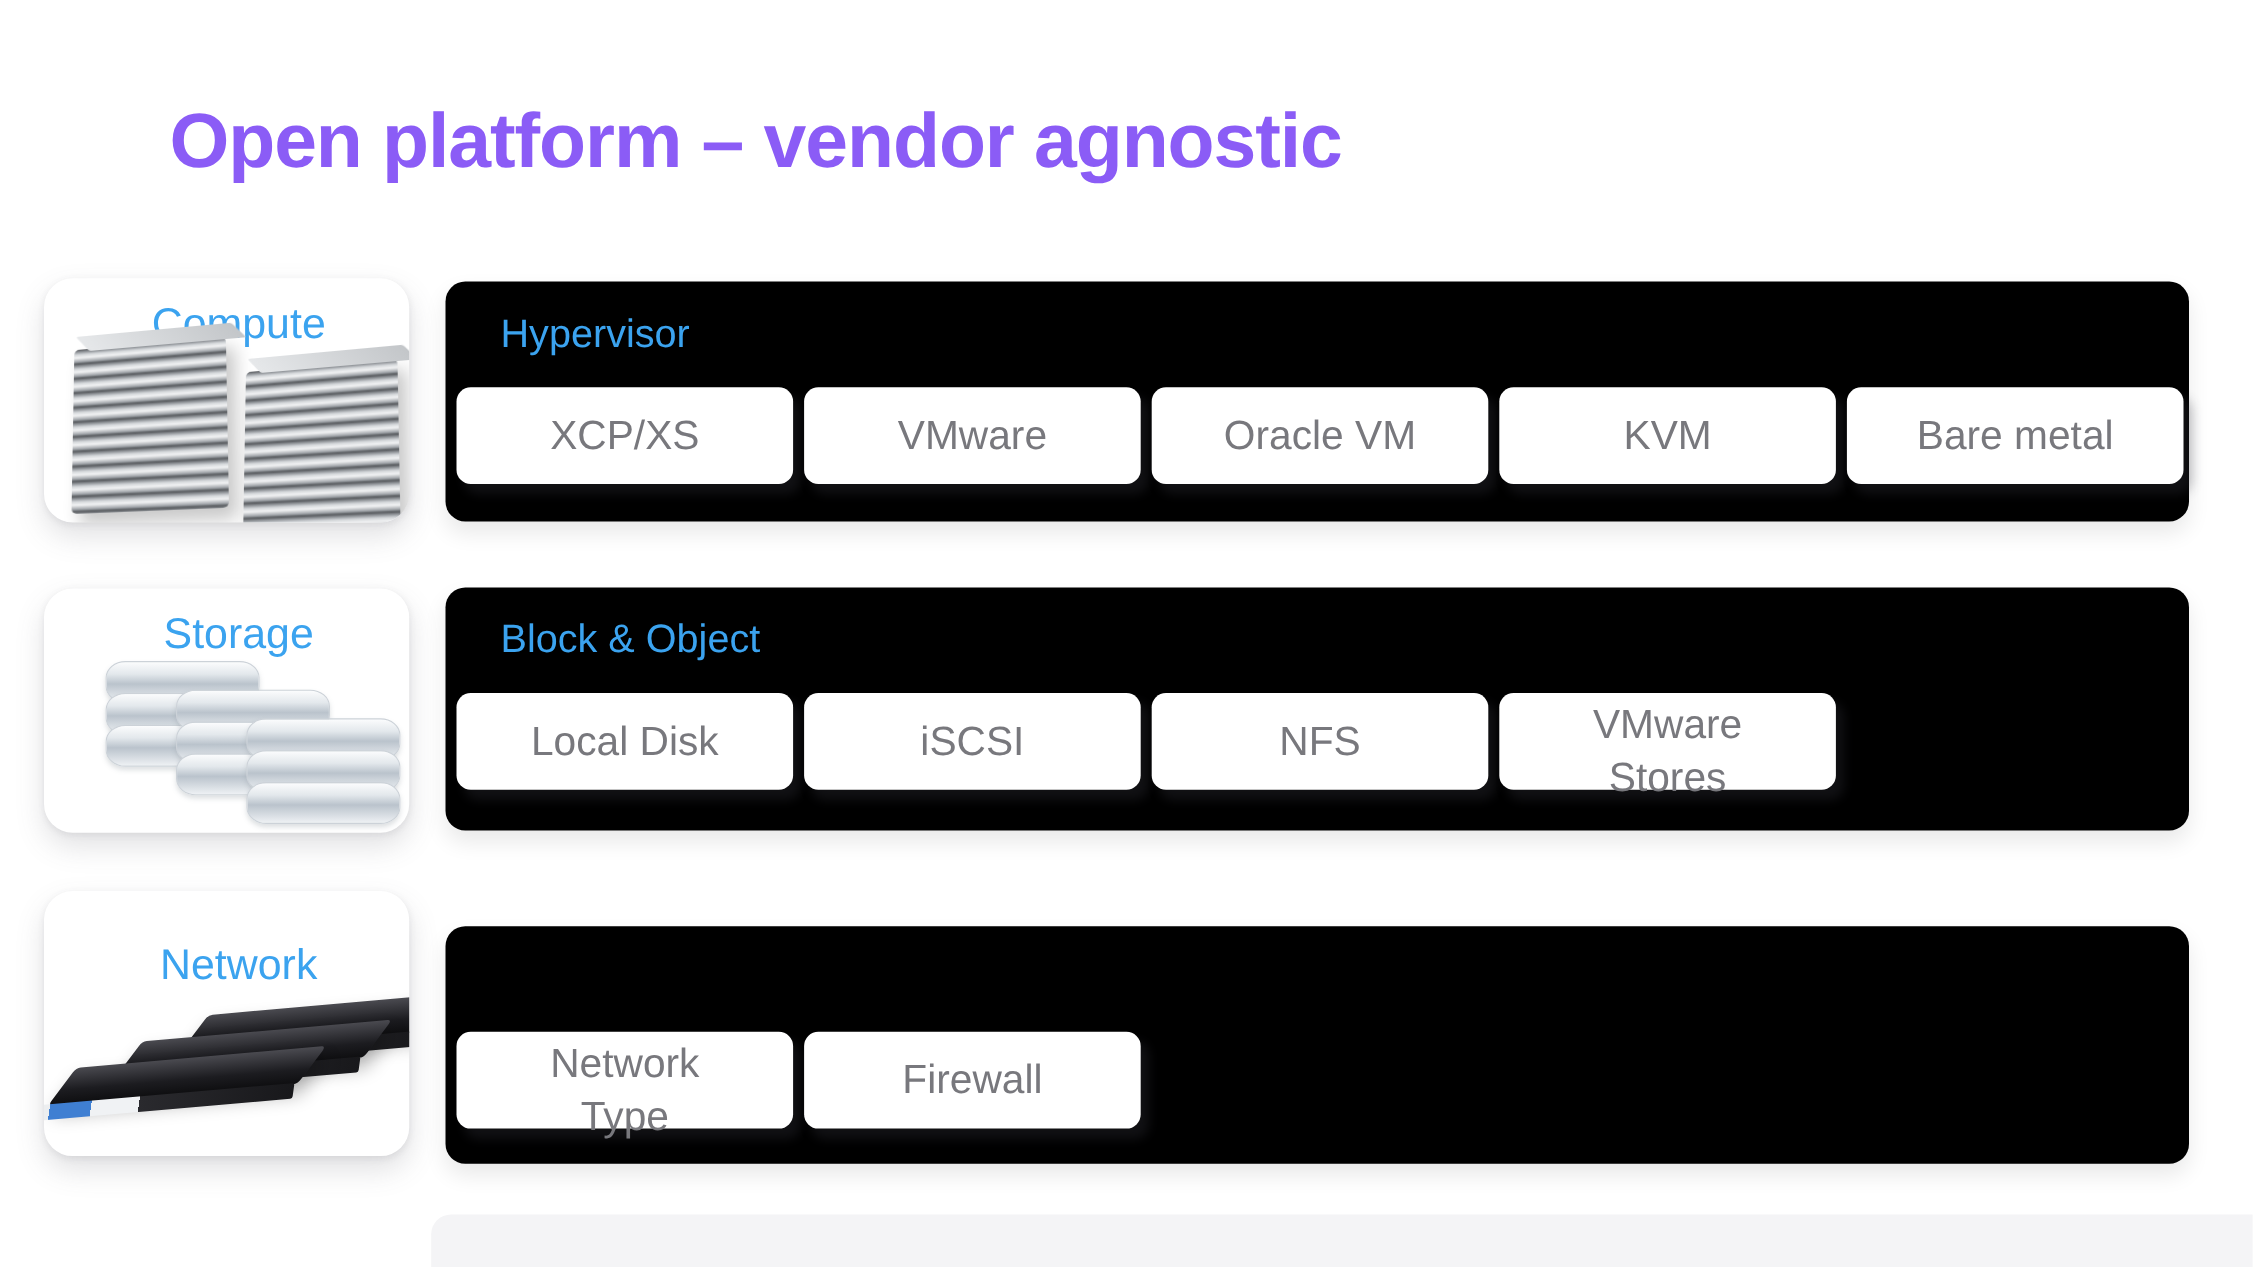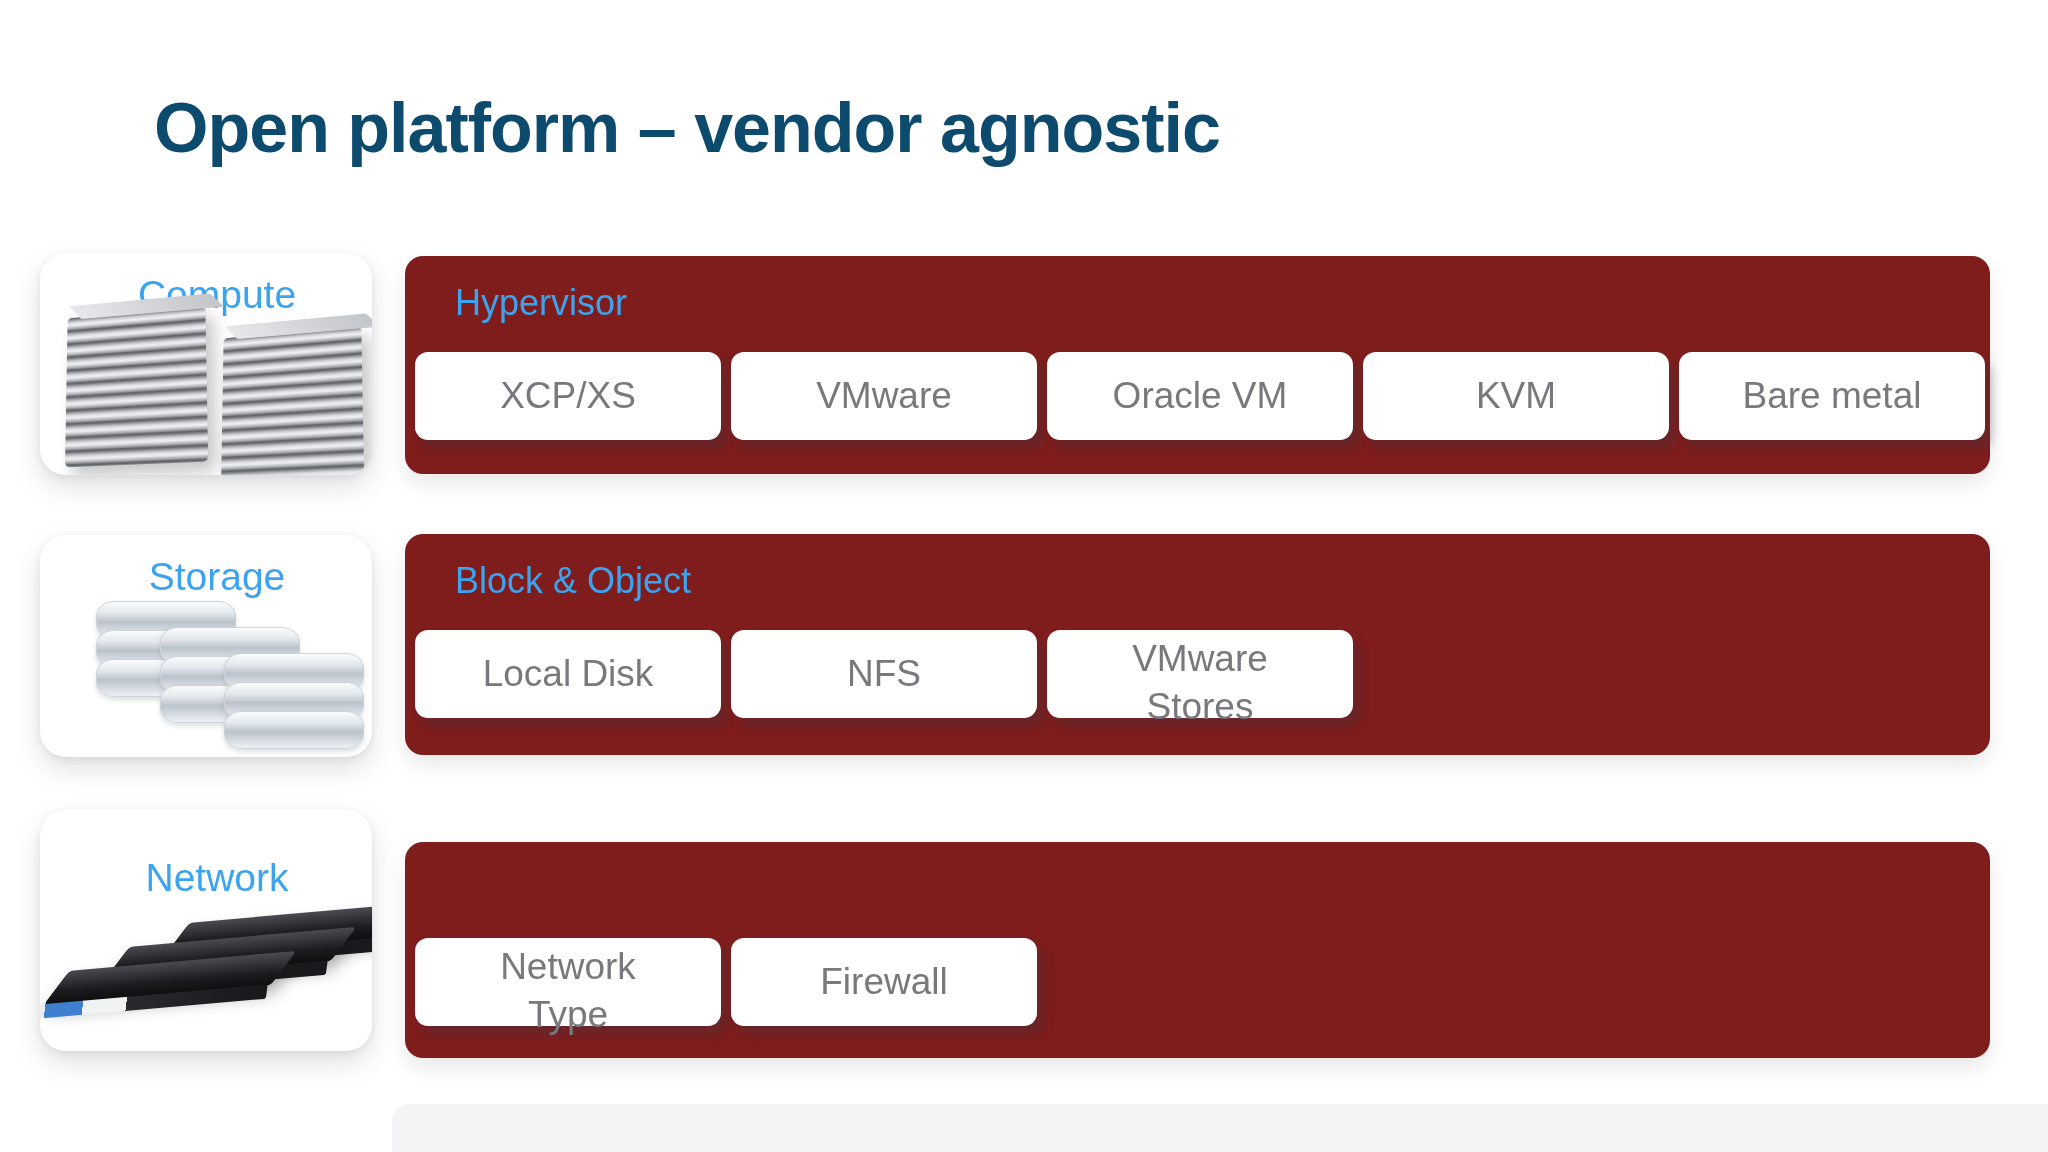--- a/index.html
+++ b/index.html
@@ -2,35 +2,35 @@
 <html><head>
 <meta charset="utf-8">
 <style>
   html,body{margin:0;padding:0;background:#ffffff;}
   .slide{
     position:relative;width:2048px;height:1152px;background:#ffffff;overflow:hidden;
     font-family:"Liberation Sans","DejaVu Sans",sans-serif;
   }
   .slide-title{
     position:absolute;left:154px;top:88px;
-    font-size:70px;font-weight:700;color:#0c4a6e;letter-spacing:-1px;
+    font-size:70px;font-weight:700;color:#8b5cf6;letter-spacing:-1px;
   }
   
   .res-card{
     position:absolute;left:40px;width:332px;background:#ffffff;
     border-radius:26px;box-shadow:0 12px 26px rgba(90,90,100,.18),0 2px 6px rgba(90,90,100,.10);
     overflow:hidden;
   }
   .res-label{
     position:absolute;left:0;right:0;top:20px;text-align:center;padding-left:22px;
     font-size:39px;color:#3ba3ef;
   }
   
   .section{
-    position:absolute;left:405px;width:1585px;background:#7f1d1d;
+    position:absolute;left:405px;width:1585px;background:#000000;
     border-radius:18px;box-shadow:0 10px 20px rgba(0,0,0,.09);
   }
   .sec-header{
     position:absolute;left:50px;top:26px;font-size:36px;color:#3ba3ef;
   }
   .chips{
     position:absolute;left:10px;top:96px;display:flex;gap:10px;
   }
   .chip{
     flex:none;width:306px;height:88px;background:#ffffff;border-radius:13px;
@@ -142,20 +142,23 @@
         </div>
     </div>
   </div>
   <div class="section" style="top:534px;height:221px">
     <div class="sec-header">Block &amp; Object</div>
     <div class="chips">
       <div class="chip">
           <span>Local Disk</span>
         </div>
       <div class="chip">
+          <span>iSCSI</span>
+        </div>
+      <div class="chip">
           <span>NFS</span>
         </div>
       <div class="chip two-line">
           <span>VMware
 Stores</span>
         </div>
     </div>
   </div>
 
   <div class="res-card" style="top:810px;height:241px">

